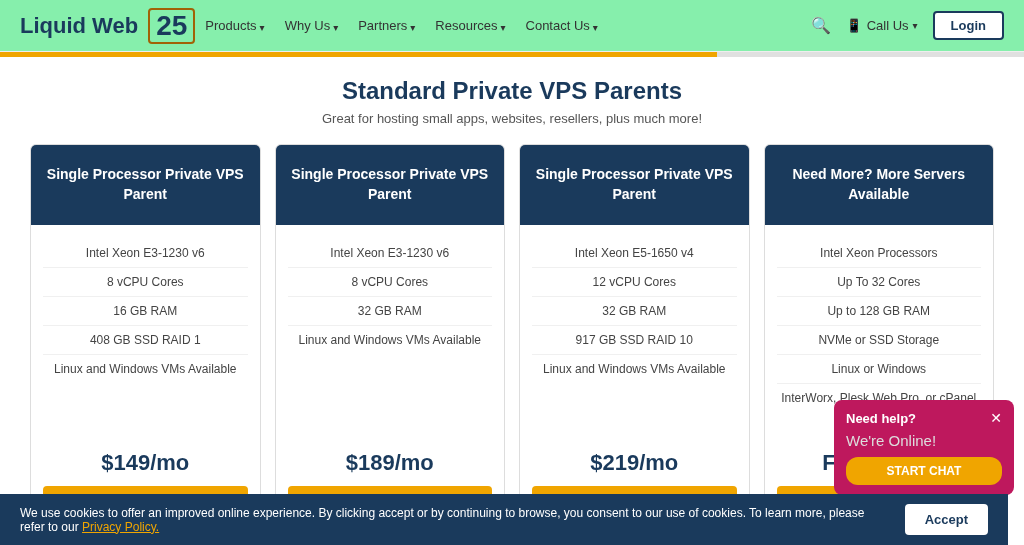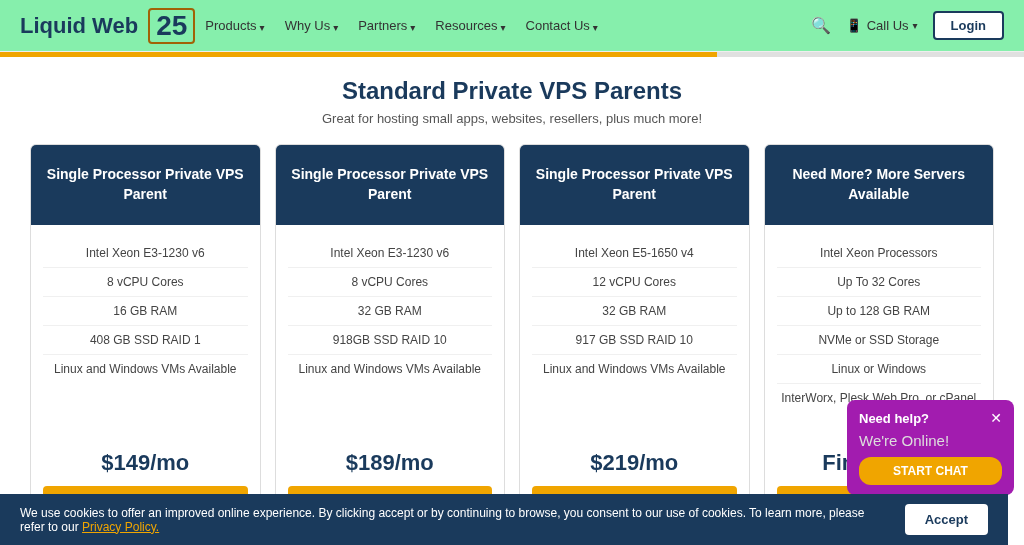--- a/index.html
+++ b/index.html
@@ -60,22 +60,22 @@
     }
     .cookie-text { flex: 1; }
     .cookie-text a { color: #f0a500; text-decoration: underline; cursor: pointer; }
     .accept-btn {
       background: #fff; color: #1a3a5c; border: none; padding: 8px 20px;
       border-radius: 4px; cursor: pointer; font-weight: bold; font-size: 13px; margin-left: 20px;
     }
 
     
     .chat-widget {
-      position: fixed; bottom: 50px; right: 10px; background: #a21caf; color: #fff;
-      border-radius: 8px; padding: 10px 12px; width: 167px; z-index: 999;
+      position: fixed; bottom: 50px; right: 10px; background: #be185d; color: #fff;
+      border-radius: 8px; padding: 10px 12px; width: 180px; z-index: 999;
       font-size: 12px;
     }
     .chat-header { display: flex; justify-content: space-between; align-items: center; margin-bottom: 6px; }
     .chat-title { font-weight: bold; font-size: 13px; }
     .chat-close { cursor: pointer; font-size: 14px; }
     .chat-subtitle { font-size: 15px; color: #ddd; margin-bottom: 8px; }
     .chat-btn {
       background: #f0a500; color: #fff; border: none; width: 100%;
       padding: 7px; border-radius: 12px; font-weight: bold; font-size: 12px; cursor: pointer;
     }
@@ -148,21 +148,20 @@
       </div>
     </div>
 
     <div class="card">
       <div class="card-header">Single Processor Private VPS Parent</div>
       <div class="card-body">
         <ul class="card-specs">
           <li>Intel Xeon E3-1230 v6</li>
           <li>8 vCPU Cores</li>
           <li>32 GB RAM</li>
-          <li>918GB SSD RAID 10</li>
           <li>Linux and Windows VMs Available</li>
         </ul>
         <div class="card-price">$189/mo</div>
         <button class="card-btn">Order Now</button>
       </div>
     </div>
 
     <div class="card">
       <div class="card-header">Single Processor Private VPS Parent</div>
       <div class="card-body">

